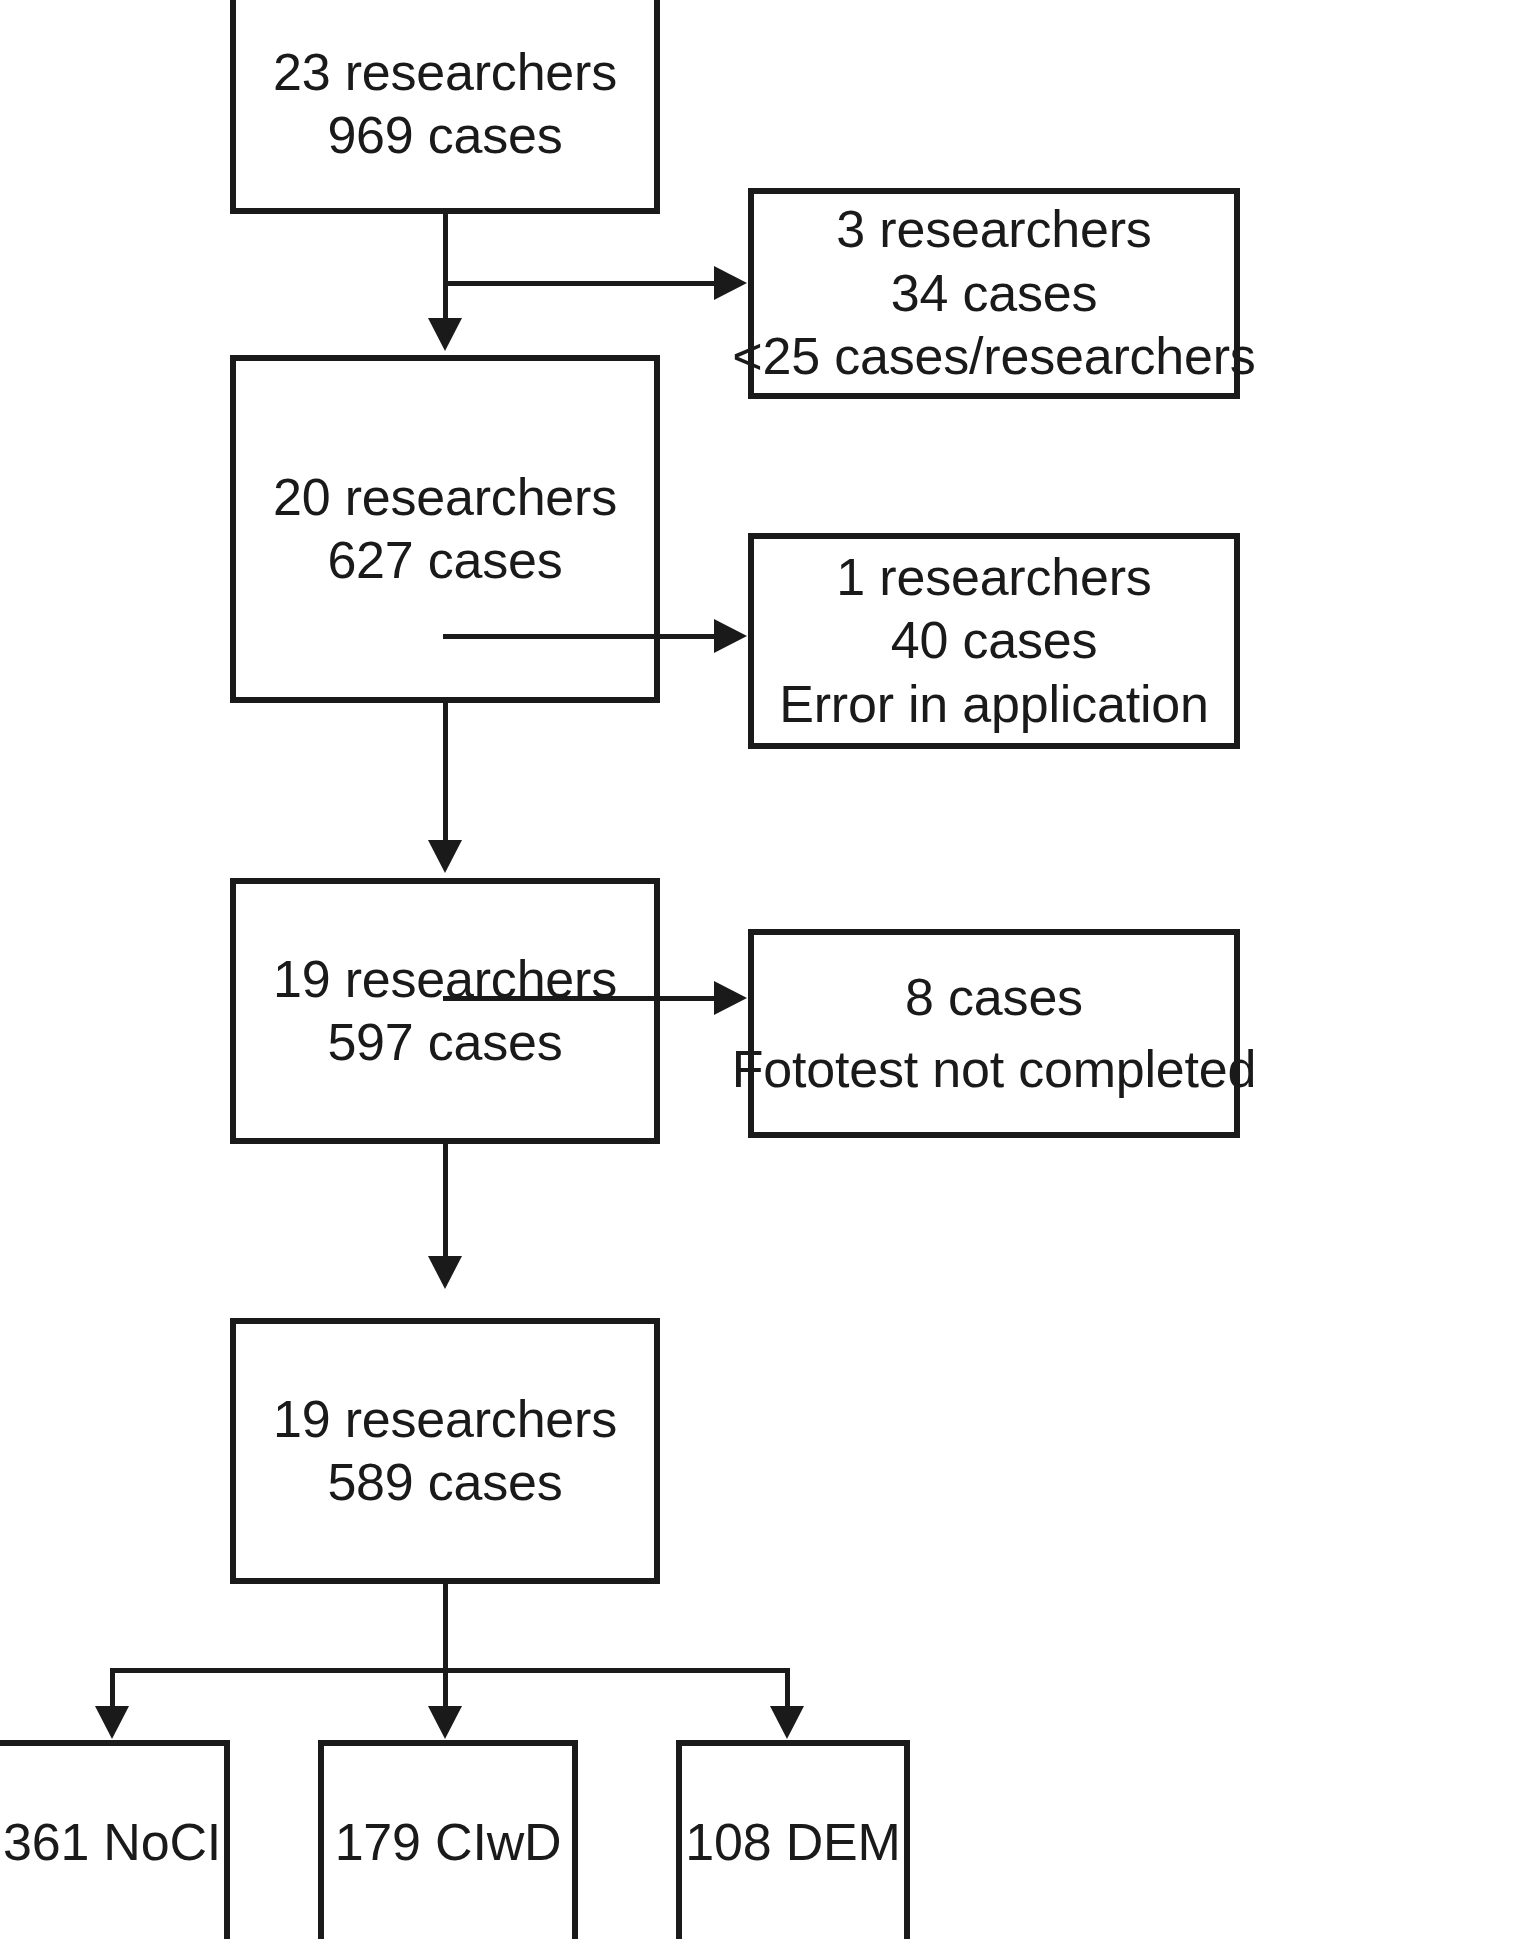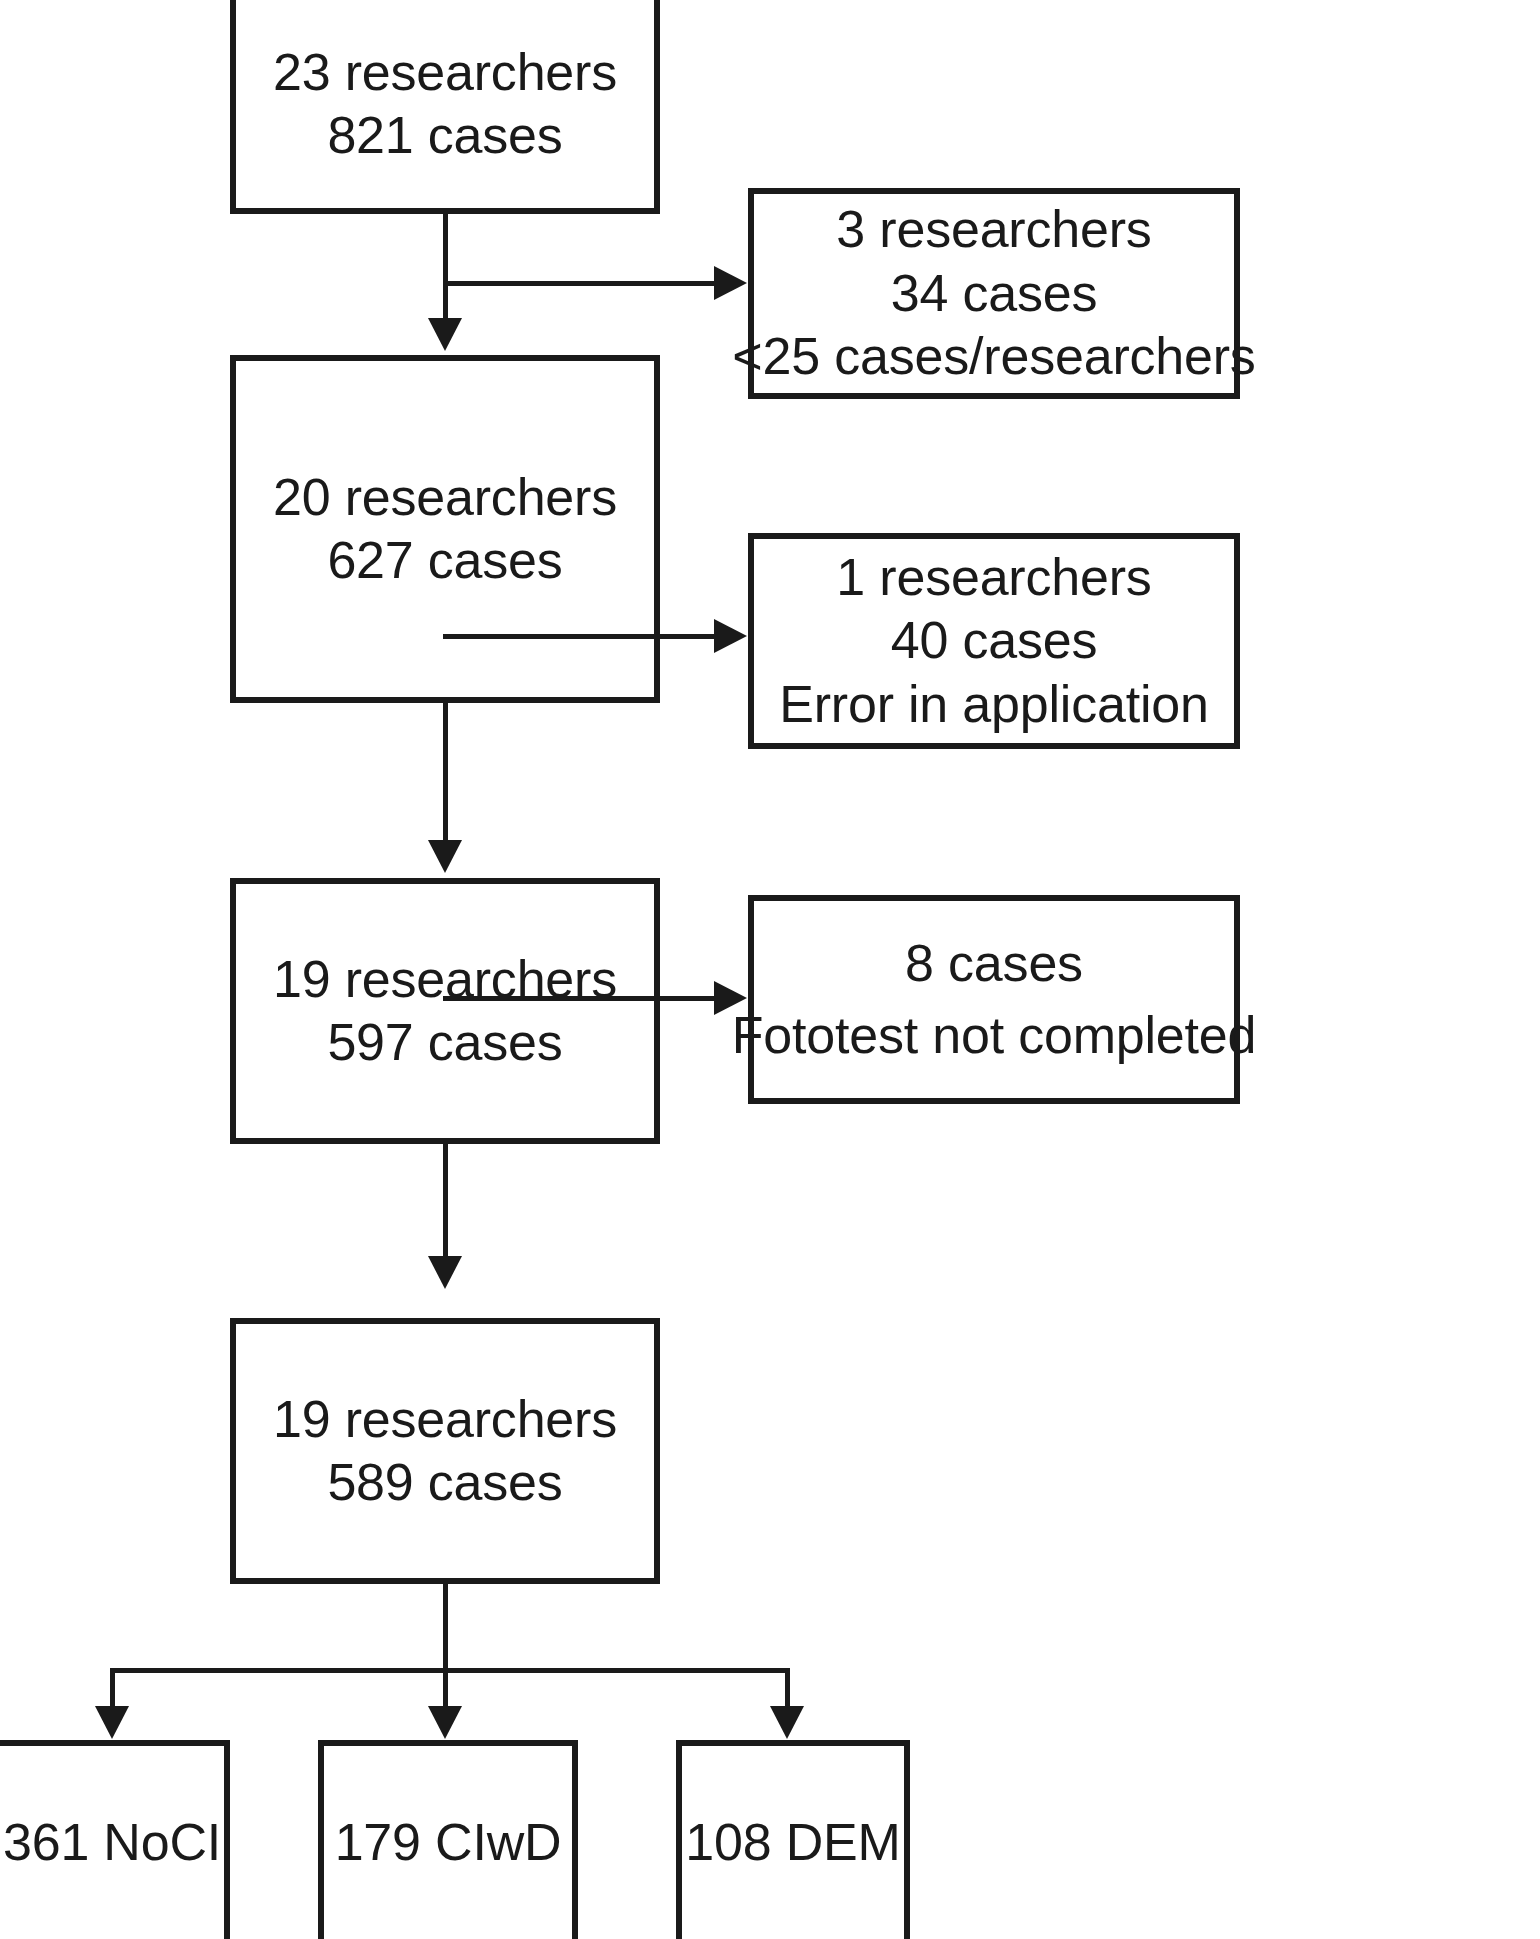--- a/index.html
+++ b/index.html
@@ -39,21 +39,21 @@
   .main-box { left: 230px; width: 430px; }
   #box-1 { top: -6px;   height: 220px; }
   #box-2 { top: 355px;  height: 348px; }
   #box-3 { top: 878px;  height: 266px; }
   #box-4 { top: 1318px; height: 266px; }
 
   
   .excl-box { left: 748px; width: 492px; }
   #excl-1 { top: 178px; height: 211px; margin-top: 10px; }
   #excl-2 { top: 533px; height: 216px; }
-  #excl-3 { top: 895px; height: 209px; gap: 8px; }
+  #excl-3 { top: 929px; height: 209px; gap: 8px; }
 
   
   .outcome-box { top: 1740px; height: 205px; }
   #outcome-1 { left: -6px;  width: 236px; }
   #outcome-2 { left: 318px; width: 260px; }
   #outcome-3 { left: 676px; width: 234px; }
 
   
   .vline {
     position: absolute;
@@ -82,21 +82,21 @@
     border-left: 33px solid #1a1a1a;
   }
 </style>
 </head>
 <body>
 
 <div id="page">
 
   <div class="box main-box" id="box-1">
     <span class="line">23 researchers</span>
-    <span class="line">821 cases</span>
+    <span class="line">969 cases</span>
   </div>
 
   <div class="vline" style="left:443px; top:214px; height:110px;"></div>
   <div class="arrow-down" style="left:428px; top:318px;"></div>
 
   <div class="hline" style="left:443px; top:281px; width:275px;"></div>
   <div class="arrow-right" style="left:714px; top:266px;"></div>
 
   <div class="box excl-box" id="excl-1">
     <span class="line">3 researchers</span>

